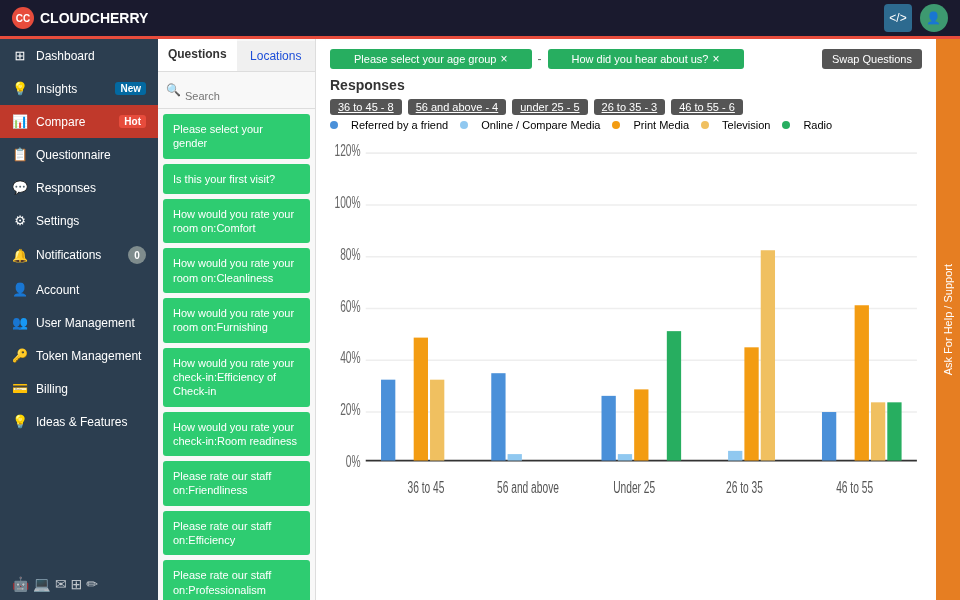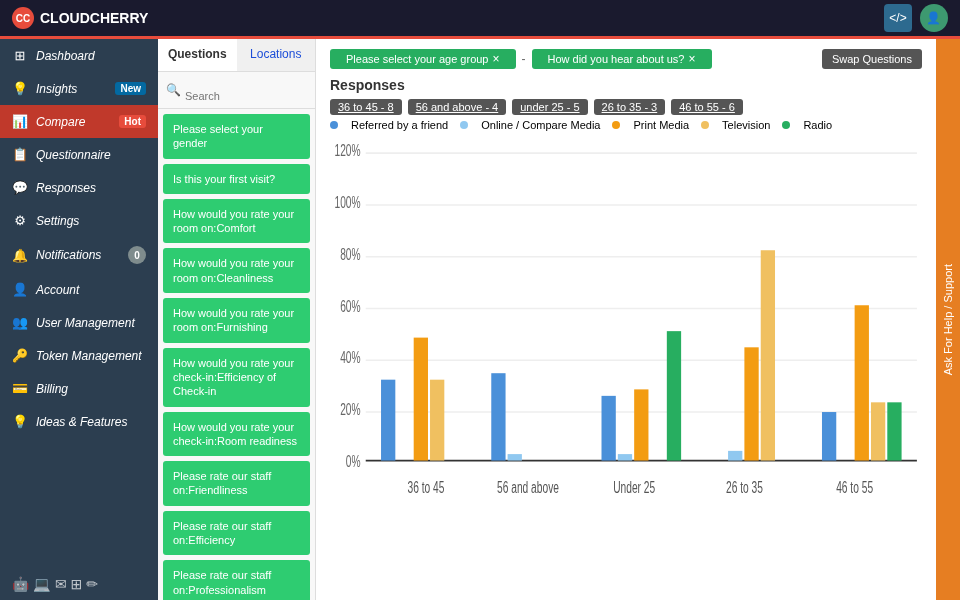--- a/index.html
+++ b/index.html
@@ -86,21 +86,21 @@
     .sidebar-item {
       display: flex;
       align-items: center;
       padding: 9px 12px;
       cursor: pointer;
       font-size: 12px;
       gap: 8px;
       position: relative;
     }
     .sidebar-item.active { background: #c0392b; }
-    .sidebar-item .sidebar-label { flex: 1; font-style: italic; }
+    .sidebar-item .sidebar-label { flex: 1; }
     .sidebar-badge {
       background: #0369a1;
       color: white;
       border-radius: 3px;
       padding: 1px 5px;
       font-size: 10px;
       font-weight: bold;
     }
     .sidebar-badge.hot { background: #e74c3c; }
     .sidebar-badge.count {
@@ -136,20 +136,21 @@
       width: 158px;
       background: #f8f8f8;
       border-right: 1px solid #ddd;
       display: flex;
       flex-direction: column;
       flex-shrink: 0;
     }
     .questions-tabs {
       display: flex;
       border-bottom: 1px solid #ddd;
+      align-items: flex-end;
     }
     .qtab {
       flex: 1;
       padding: 8px 6px;
       text-align: center;
       cursor: pointer;
       font-size: 12px;
       background: #f0f0f0;
       color: #1d4ed8;
     }
@@ -202,21 +203,21 @@
       display: flex;
       align-items: center;
       gap: 6px;
       margin-bottom: 8px;
       flex-wrap: wrap;
     }
     .filter-tag {
       background: #27ae60;
       color: white;
       border-radius: 3px;
-      padding: 3px 16px;
+      padding: 3px 24px;
       font-size: 11px;
       display: flex;
       align-items: center;
       gap: 4px;
     }
     .filter-tag .close { cursor: pointer; font-size: 12px; }
     .filter-divider { font-size: 12px; color: #666; }
     .swap-btn {
       margin-left: auto;
       background: #555;

